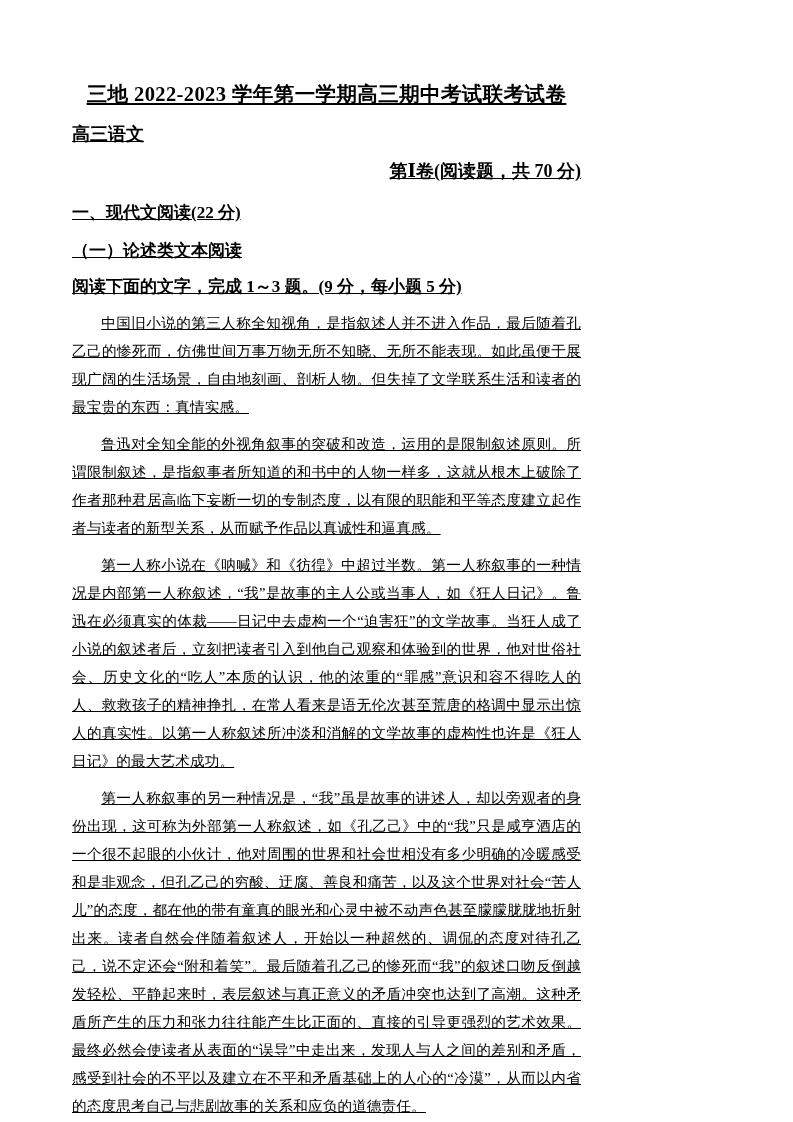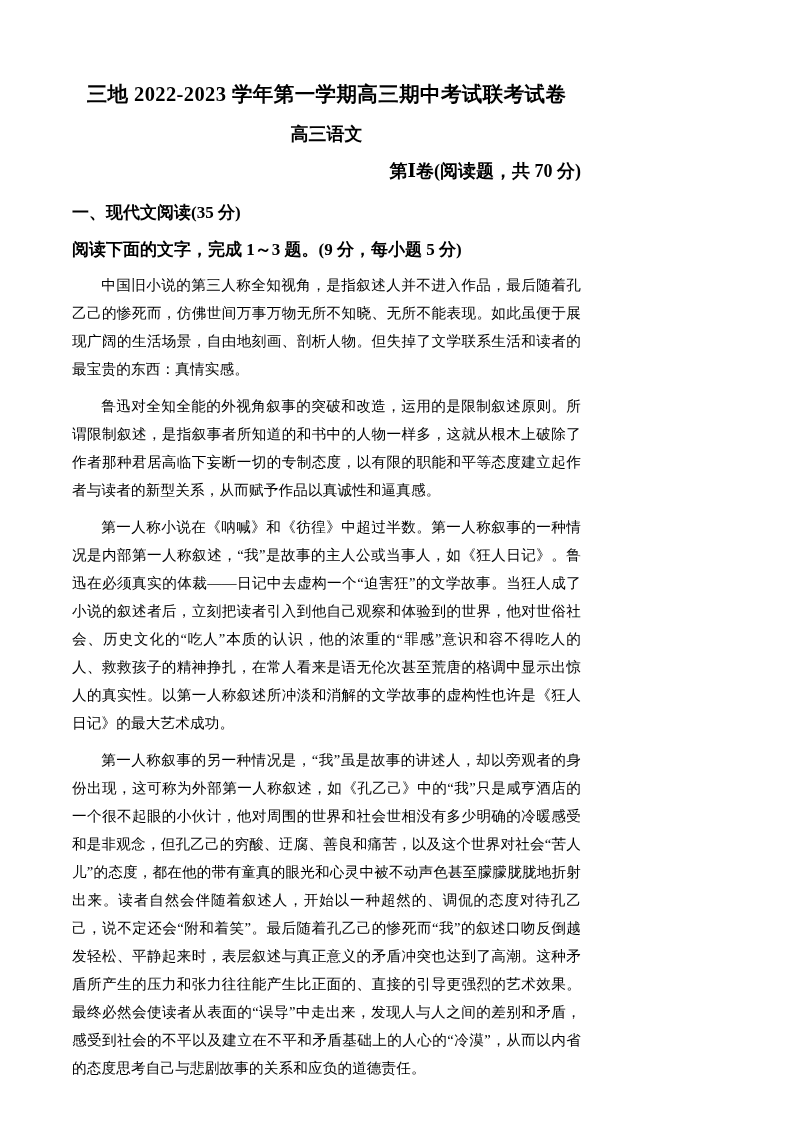--- a/index.html
+++ b/index.html
@@ -14,31 +14,31 @@
     color: #000000;
     position: relative;
     overflow: hidden;
   }
   .page {
     width: 653px;
     height: 1122px;
     box-sizing: border-box;
     padding: 62px 72px 40px 72px;
     position: relative;
+    text-decoration: underline;
   }
   .doc-title {
     text-align: center;
     font-size: 20.5px;
     font-weight: bold;
     letter-spacing: 0.4px;
     margin: 18px 0 0 0;
     line-height: 1.4;
   }
   .doc-subtitle {
-    text-align: center;
     font-size: 18px;
     font-weight: bold;
     margin: 13px 0 0 0;
     line-height: 1.4;
   }
   .doc-section-roman {
     text-align: right;
     font-size: 18px;
     font-weight: bold;
     margin: 12px 0 0 0;
@@ -85,22 +85,23 @@
 <body>
 
 <div class="page">
 
   <h1 class="doc-title">三地 2022-2023 学年第一学期高三期中考试联考试卷</h1>
 
   <h2 class="doc-subtitle">高三语文</h2>
 
   <h2 class="doc-section-roman">第Ⅰ卷(阅读题，共 70 分)</h2>
 
-  <h3 class="heading-1">一、现代文阅读(35 分)</h3>
+  <h3 class="heading-1">一、现代文阅读(22 分)</h3>
 
+  <h3 class="heading-2">（一）论述类文本阅读</h3>
 
   <h3 class="heading-3">阅读下面的文字，完成 1～3 题。(9 分，每小题 5 分)</h3>
 
   <p class="body-para">中国旧小说的第三人称全知视角，是指叙述人并不进入作品，最后随着孔乙己的惨死而，仿佛世间万事万物无所不知晓、无所不能表现。如此虽便于展现广阔的生活场景，自由地刻画、剖析人物。但失掉了文学联系生活和读者的最宝贵的东西：真情实感。</p>
   <p class="body-para">鲁迅对全知全能的外视角叙事的突破和改造，运用的是限制叙述原则。所谓限制叙述，是指叙事者所知道的和书中的人物一样多，这就从根木上破除了作者那种君居高临下妄断一切的专制态度，以有限的职能和平等态度建立起作者与读者的新型关系，从而赋予作品以真诚性和逼真感。</p>
   <p class="body-para">第一人称小说在《呐喊》和《彷徨》中超过半数。第一人称叙事的一种情况是内部第一人称叙述，“我”是故事的主人公或当事人，如《狂人日记》。鲁迅在必须真实的体裁——日记中去虚构一个“迫害狂”的文学故事。当狂人成了小说的叙述者后，立刻把读者引入到他自己观察和体验到的世界，他对世俗社会、历史文化的“吃人”本质的认识，他的浓重的“罪感”意识和容不得吃人的人、救救孩子的精神挣扎，在常人看来是语无伦次甚至荒唐的格调中显示出惊人的真实性。以第一人称叙述所冲淡和消解的文学故事的虚构性也许是《狂人日记》的最大艺术成功。</p>
   <p class="body-para">第一人称叙事的另一种情况是，“我”虽是故事的讲述人，却以旁观者的身份出现，这可称为外部第一人称叙述，如《孔乙己》中的“我”只是咸亨酒店的一个很不起眼的小伙计，他对周围的世界和社会世相没有多少明确的冷暖感受和是非观念，但孔乙己的穷酸、迂腐、善良和痛苦，以及这个世界对社会“苦人儿”的态度，都在他的带有童真的眼光和心灵中被不动声色甚至朦朦胧胧地折射出来。读者自然会伴随着叙述人，开始以一种超然的、调侃的态度对待孔乙己，说不定还会“附和着笑”。最后随着孔乙己的惨死而“我”的叙述口吻反倒越发轻松、平静起来时，表层叙述与真正意义的矛盾冲突也达到了高潮。这种矛盾所产生的压力和张力往往能产生比正面的、直接的引导更强烈的艺术效果。最终必然会使读者从表面的“误导”中走出来，发现人与人之间的差别和矛盾，感受到社会的不平以及建立在不平和矛盾基础上的人心的“冷漠”，从而以内省的态度思考自己与悲剧故事的关系和应负的道德责任。</p>
 
   <div class="page-footer"></div>
 </div>

